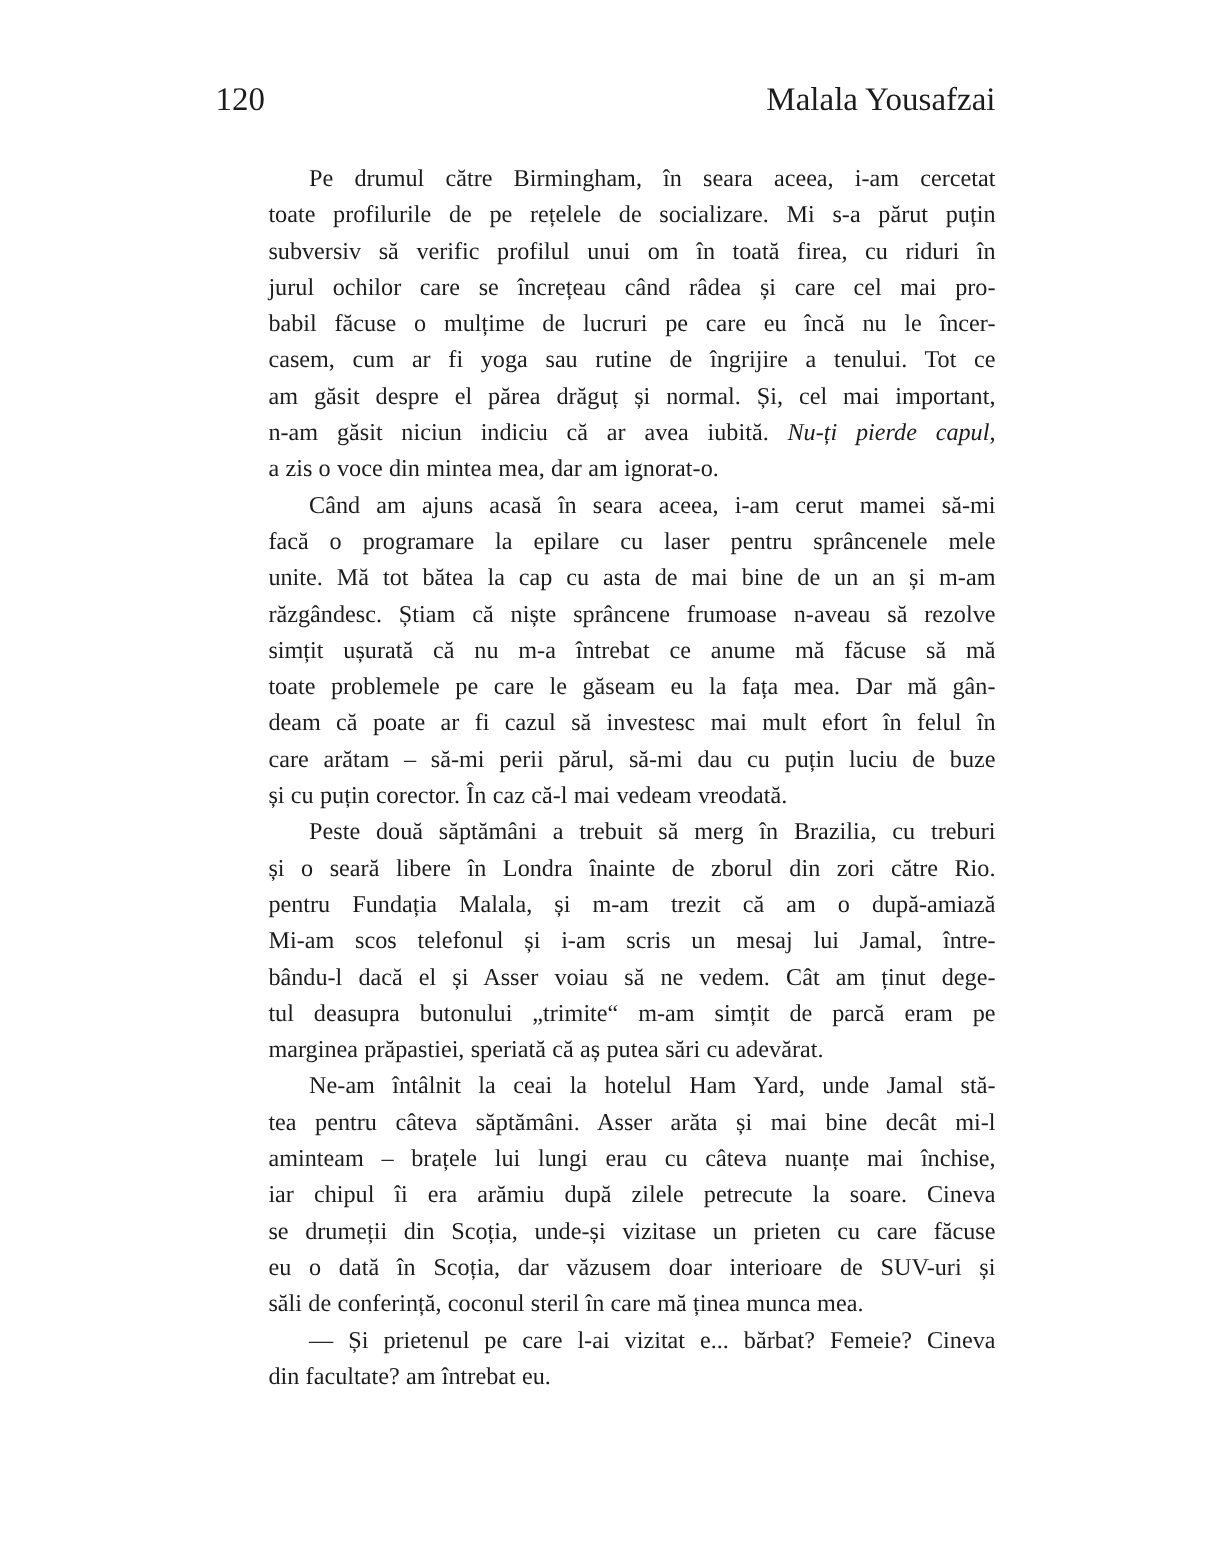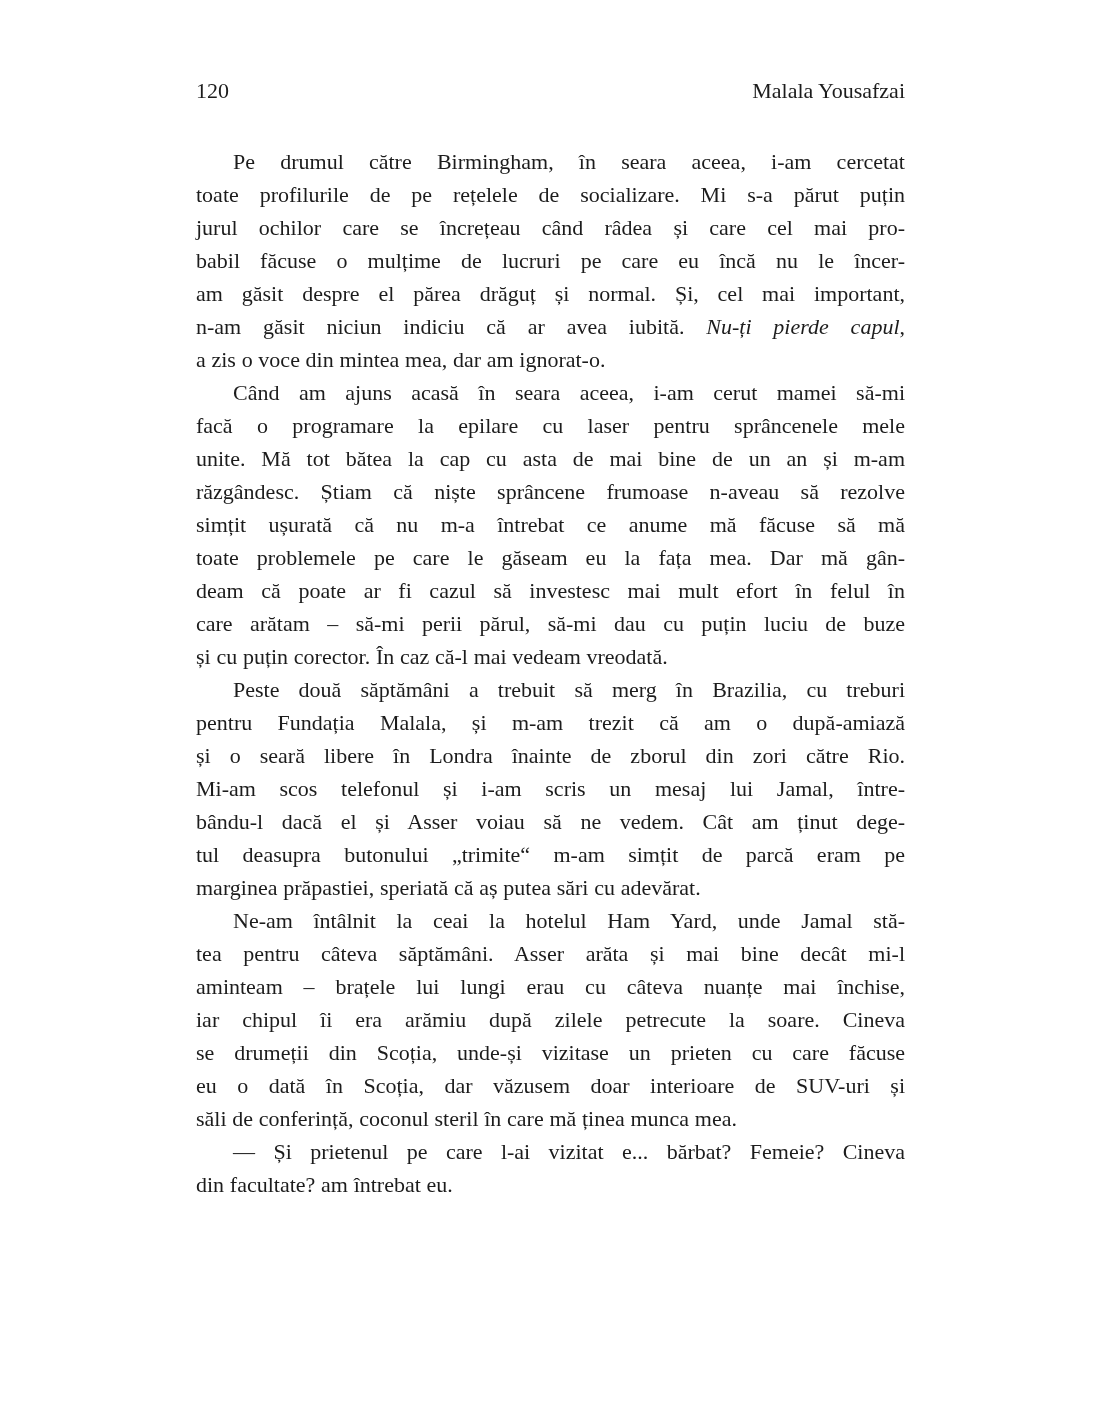--- a/index.html
+++ b/index.html
@@ -15,36 +15,37 @@
     box-sizing: border-box;
     width: 1100px;
     height: 1422px;
     padding: 76px 195px 0 196px;
     background: #ffffff;
   }
   .page-header {
     display: flex;
     justify-content: space-between;
     align-items: baseline;
-    font-size: 22px;
+    font-size: 30px;
     line-height: 30px;
     text-align: right;
   }
   .running-header {
   }
   .page-body {
     margin-top: 39px;
     font-size: 22px;
     line-height: 33px;
   }
   .paragraph { margin: 0; }
   .line {
     text-align: justify;
     text-align-last: justify;
     word-spacing: 0.01em;
+    margin-left: 48px;
   }
   .line.last {
     text-align-last: left;
   }
   .line.first {
     text-indent: 37px;
   }
   .line em { font-style: italic; }
 </style>
 </head>
@@ -52,41 +53,43 @@
 
 <div class="page">
   <div class="page-header">
     <span class="page-number">120</span>
     <span class="running-header">Malala Yousafzai</span>
   </div>
   <div class="page-body">
       <div class="paragraph">
         <div class="line first"><span>Pe drumul către Birmingham, în seara aceea, i-am cercetat</span></div>
         <div class="line"><span>toate profilurile de pe rețelele de socializare. Mi s-a părut puțin</span></div>
+        <div class="line"><span>subversiv să verific profilul unui om în toată firea, cu riduri în</span></div>
         <div class="line"><span>jurul ochilor care se încrețeau când râdea și care cel mai pro-</span></div>
         <div class="line"><span>babil făcuse o mulțime de lucruri pe care eu încă nu le încer-</span></div>
+        <div class="line"><span>casem, cum ar fi yoga sau rutine de îngrijire a tenului. Tot ce</span></div>
         <div class="line"><span>am găsit despre el părea drăguț și normal. Și, cel mai important,</span></div>
         <div class="line"><span>n-am găsit niciun indiciu că ar avea iubită. </span><em>Nu-ți pierde capul</em><span>,</span></div>
         <div class="line last"><span>a zis o voce din mintea mea, dar am ignorat-o.</span></div>
       </div>
       <div class="paragraph">
         <div class="line first"><span>Când am ajuns acasă în seara aceea, i-am cerut mamei să-mi</span></div>
         <div class="line"><span>facă o programare la epilare cu laser pentru sprâncenele mele</span></div>
         <div class="line"><span>unite. Mă tot bătea la cap cu asta de mai bine de un an și m-am</span></div>
         <div class="line"><span>răzgândesc. Știam că niște sprâncene frumoase n-aveau să rezolve</span></div>
         <div class="line"><span>simțit ușurată că nu m-a întrebat ce anume mă făcuse să mă</span></div>
         <div class="line"><span>toate problemele pe care le găseam eu la fața mea. Dar mă gân-</span></div>
         <div class="line"><span>deam că poate ar fi cazul să investesc mai mult efort în felul în</span></div>
         <div class="line"><span>care arătam – să-mi perii părul, să-mi dau cu puțin luciu de buze</span></div>
         <div class="line last"><span>și cu puțin corector. În caz că-l mai vedeam vreodată.</span></div>
       </div>
       <div class="paragraph">
         <div class="line first"><span>Peste două săptămâni a trebuit să merg în Brazilia, cu treburi</span></div>
+        <div class="line"><span>și o seară libere în Londra înainte de zborul din zori către Rio.</span></div>
         <div class="line"><span>pentru Fundația Malala, și m-am trezit că am o după-amiază</span></div>
-        <div class="line"><span>și o seară libere în Londra înainte de zborul din zori către Rio.</span></div>
         <div class="line"><span>Mi-am scos telefonul și i-am scris un mesaj lui Jamal, între-</span></div>
         <div class="line"><span>bându-l dacă el și Asser voiau să ne vedem. Cât am ținut dege-</span></div>
         <div class="line"><span>tul deasupra butonului „trimite“ m-am simțit de parcă eram pe</span></div>
         <div class="line last"><span>marginea prăpastiei, speriată că aș putea sări cu adevărat.</span></div>
       </div>
       <div class="paragraph">
         <div class="line first"><span>Ne-am întâlnit la ceai la hotelul Ham Yard, unde Jamal stă-</span></div>
         <div class="line"><span>tea pentru câteva săptămâni. Asser arăta și mai bine decât mi-l</span></div>
         <div class="line"><span>aminteam – brațele lui lungi erau cu câteva nuanțe mai închise,</span></div>
         <div class="line"><span>iar chipul îi era arămiu după zilele petrecute la soare. Cineva</span></div>

